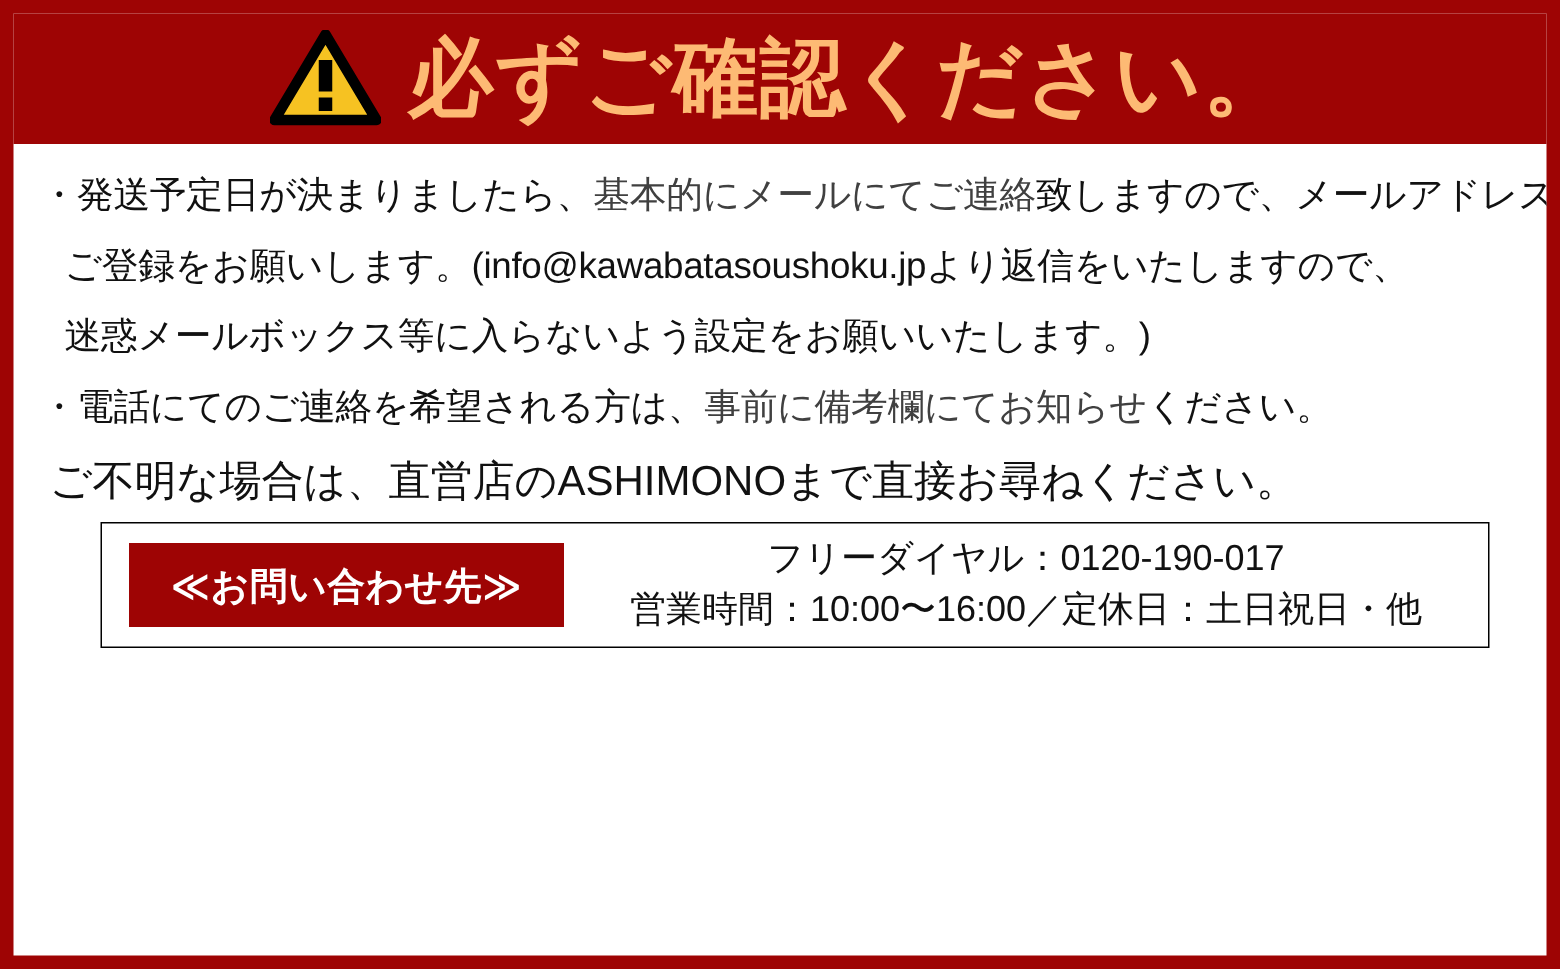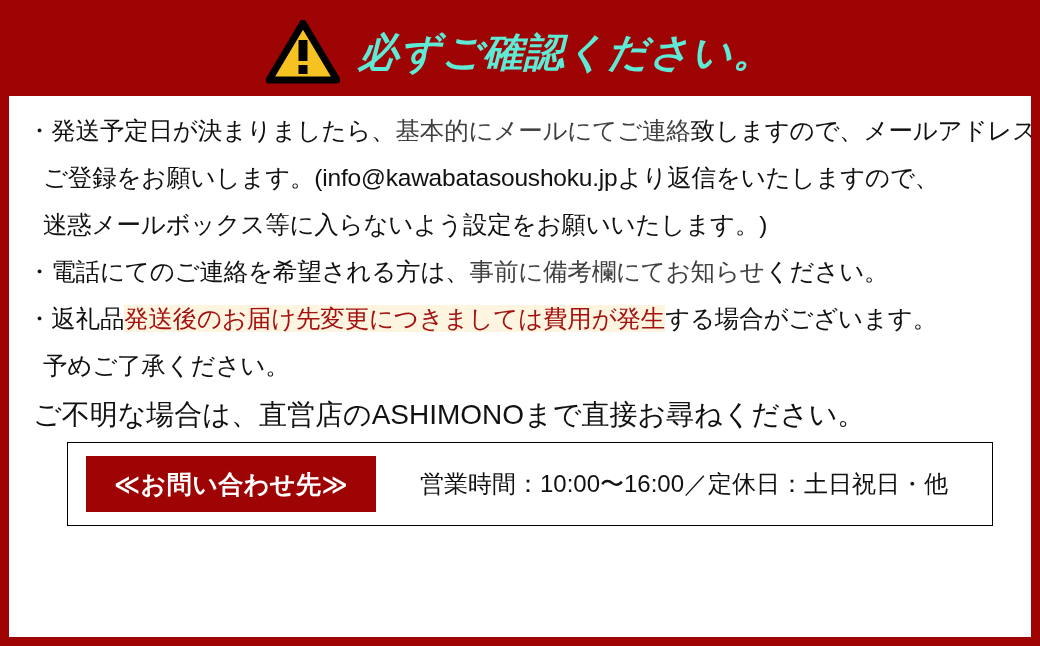--- a/index.html
+++ b/index.html
@@ -31,27 +31,26 @@
     gap: 18px;
     margin: -1px -1px 0 -1px;
   }
   .warn-icon {
     width: 74px;
     height: 64px;
     flex: 0 0 auto;
     display: block;
   }
   .header-title {
-    color: #5eead4;
-    font-size: 40px;
+    color: #fdba74;
+    font-size: 57px;
     font-weight: bold;
     letter-spacing: 1px;
     line-height: 1;
     white-space: nowrap;
-    font-style: italic;
   }
 
   
   .body-area {
     padding: 16px 20px 0 18px;
   }
   .para {
     font-size: 24.5px;
     line-height: 37px;
     color: #111111;
@@ -132,28 +131,25 @@
       <p class="para indent">迷惑メールボックス等に入らないよう設定をお願いいたします。)</p>
     </div>
 
     <div>
       <p class="para"><span>・電話にてのご連絡を希望される方は、</span><span class="red">事前に備考欄にてお知らせ</span><span>ください。</span></p>
     </div>
 
     <div>
     </div>
 
-    <div>
-      <p class="para"><span>・返礼品</span><span class="hl">発送後のお届け先変更につきましては費用が発生</span><span>する場合がございます。</span></p>
-      <p class="para indent tight">予めご了承ください。</p>
-    </div>
 
     <p class="closing">ご不明な場合は、直営店のASHIMONOまで直接お尋ねください。</p>
 
     <div class="contact-box">
       <div class="contact-btn">≪お問い合わせ先≫</div>
       <div class="contact-lines">
+        <div>フリーダイヤル：0120-190-017</div>
         <div>営業時間：10:00〜16:00／定休日：土日祝日・他</div>
       </div>
     </div>
 
   </div>
 </div>
 
 </body></html>

